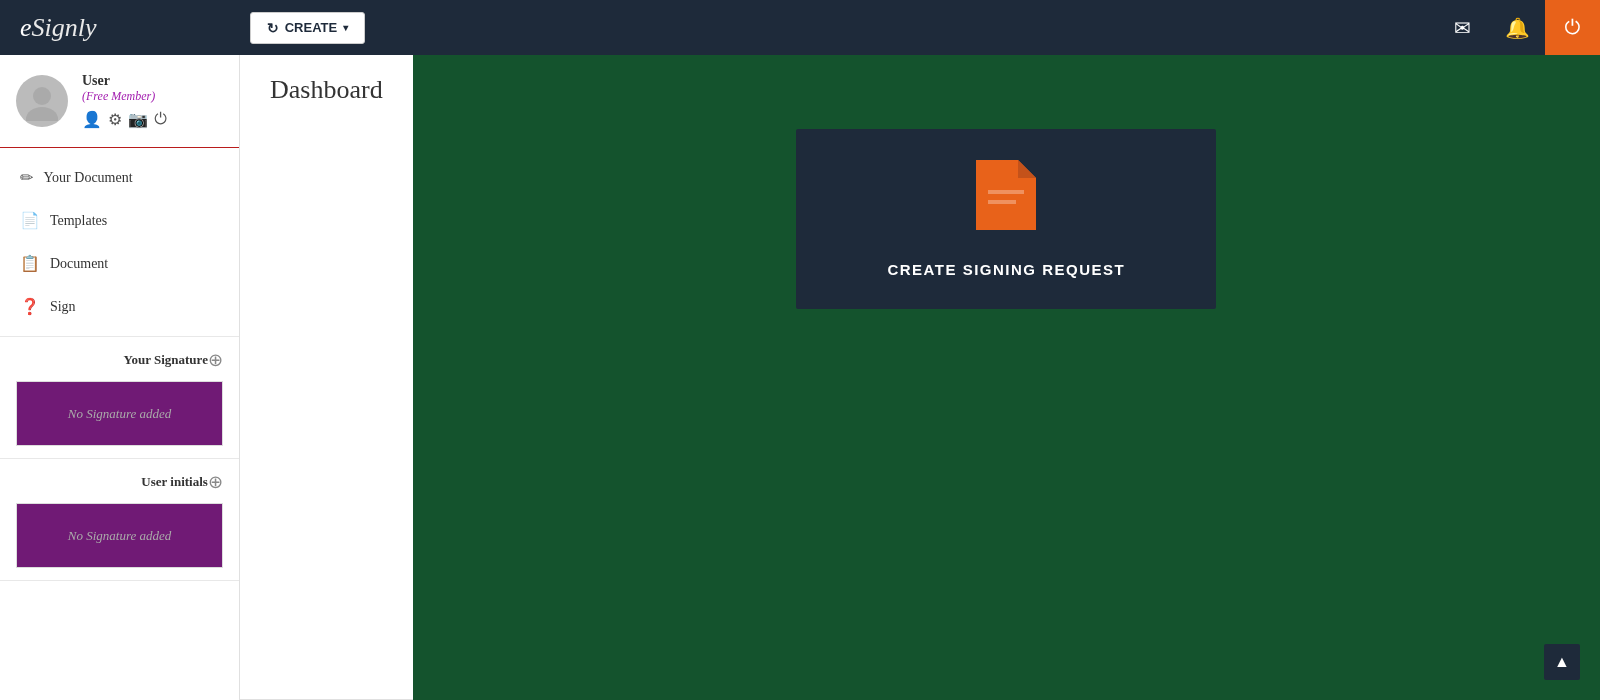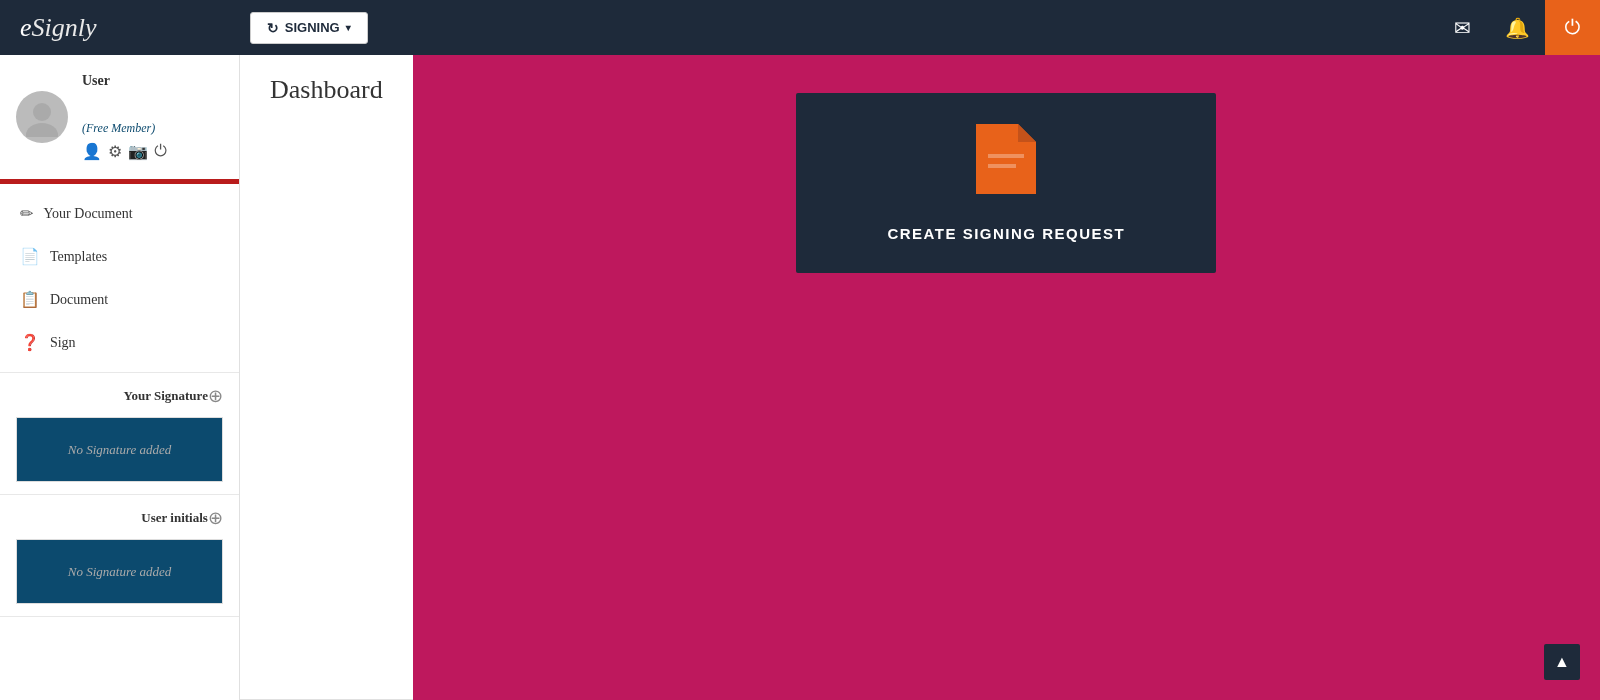--- a/index.html
+++ b/index.html
@@ -94,37 +94,37 @@
       overflow-y: auto;
       border-right: 1px solid #e0e0e0;
     }
 
     
     .user-profile {
       padding: 18px 16px;
       display: flex;
       align-items: center;
       gap: 14px;
-      border-bottom: 5px solid #b91c1c;
+      border-bottom: 1px solid #b91c1c;
     }
     .avatar {
       width: 52px;
       height: 52px;
       border-radius: 50%;
       background: #bbb;
       display: flex;
       align-items: center;
       justify-content: center;
       flex-shrink: 0;
       overflow: hidden;
     }
     .avatar svg { width: 40px; height: 40px; fill: #888; }
     .user-info { display: flex; flex-direction: column; }
     .user-name { font-weight: bold; font-size: 14px; color: #333; }
-    .user-role { font-style: italic; font-size: 12px; color: #0c4a6e; margin-top: 32px; }
+    .user-role { font-style: italic; font-size: 12px; color: #a21caf; }
     .user-actions {
       display: flex;
       gap: 6px;
       margin-top: 6px;
       font-size: 16px;
       color: #555;
     }
     .user-action-icon { cursor: pointer; color: #555; }
 
     
@@ -151,21 +151,21 @@
     .sig-header {
       display: flex;
       align-items: center;
       justify-content: flex-end;
       margin-bottom: 10px;
     }
     .sig-title { font-weight: bold; font-size: 13px; color: #333; }
     .sig-add-btn { color: #888; font-size: 18px; cursor: pointer; }
     .sig-box {
       border: 1px solid #ddd;
-      background: #0c4a6e;
+      background: #701a75;
       min-height: 65px;
       display: flex;
       align-items: center;
       justify-content: center;
       color: #aaa;
       font-size: 13px;
       font-style: italic;
     }
 
     
@@ -182,22 +182,22 @@
       flex-shrink: 0;
     }
     .dashboard-title {
       font-size: 26px;
       font-weight: normal;
       color: #333;
       font-family: 'Georgia', serif;
     }
     .dashboard-body {
       flex: 1;
-      background: #be185d;
-      padding: 38px 40px;
+      background: #14532d;
+      padding: 74px 40px;
       display: flex;
       align-items: flex-start;
       justify-content: center;
       gap: 40px;
       overflow: auto;
     }
     .action-card {
       background: #1e2a3a;
       width: 420px;
       height: 180px;
@@ -244,21 +244,21 @@
 
 <div class="topnav">
   <div class="topnav-left">
     <div class="logo-area">
       <div class="logo-text">
         <span class="e">e</span><span class="signly">Signly</span>
       </div>
     </div>
     <button class="upgrade-btn">
       <span class="refresh-icon">↻</span>
-      <span>SIGNING</span>
+      <span>CREATE</span>
       <span class="chevron">▾</span>
     </button>
   </div>
   <div class="topnav-right">
     <div class="nav-icon-btn">
       <span>✉</span>
     </div>
     <div class="nav-icon-btn">
       <span>🔔</span>
     </div>

